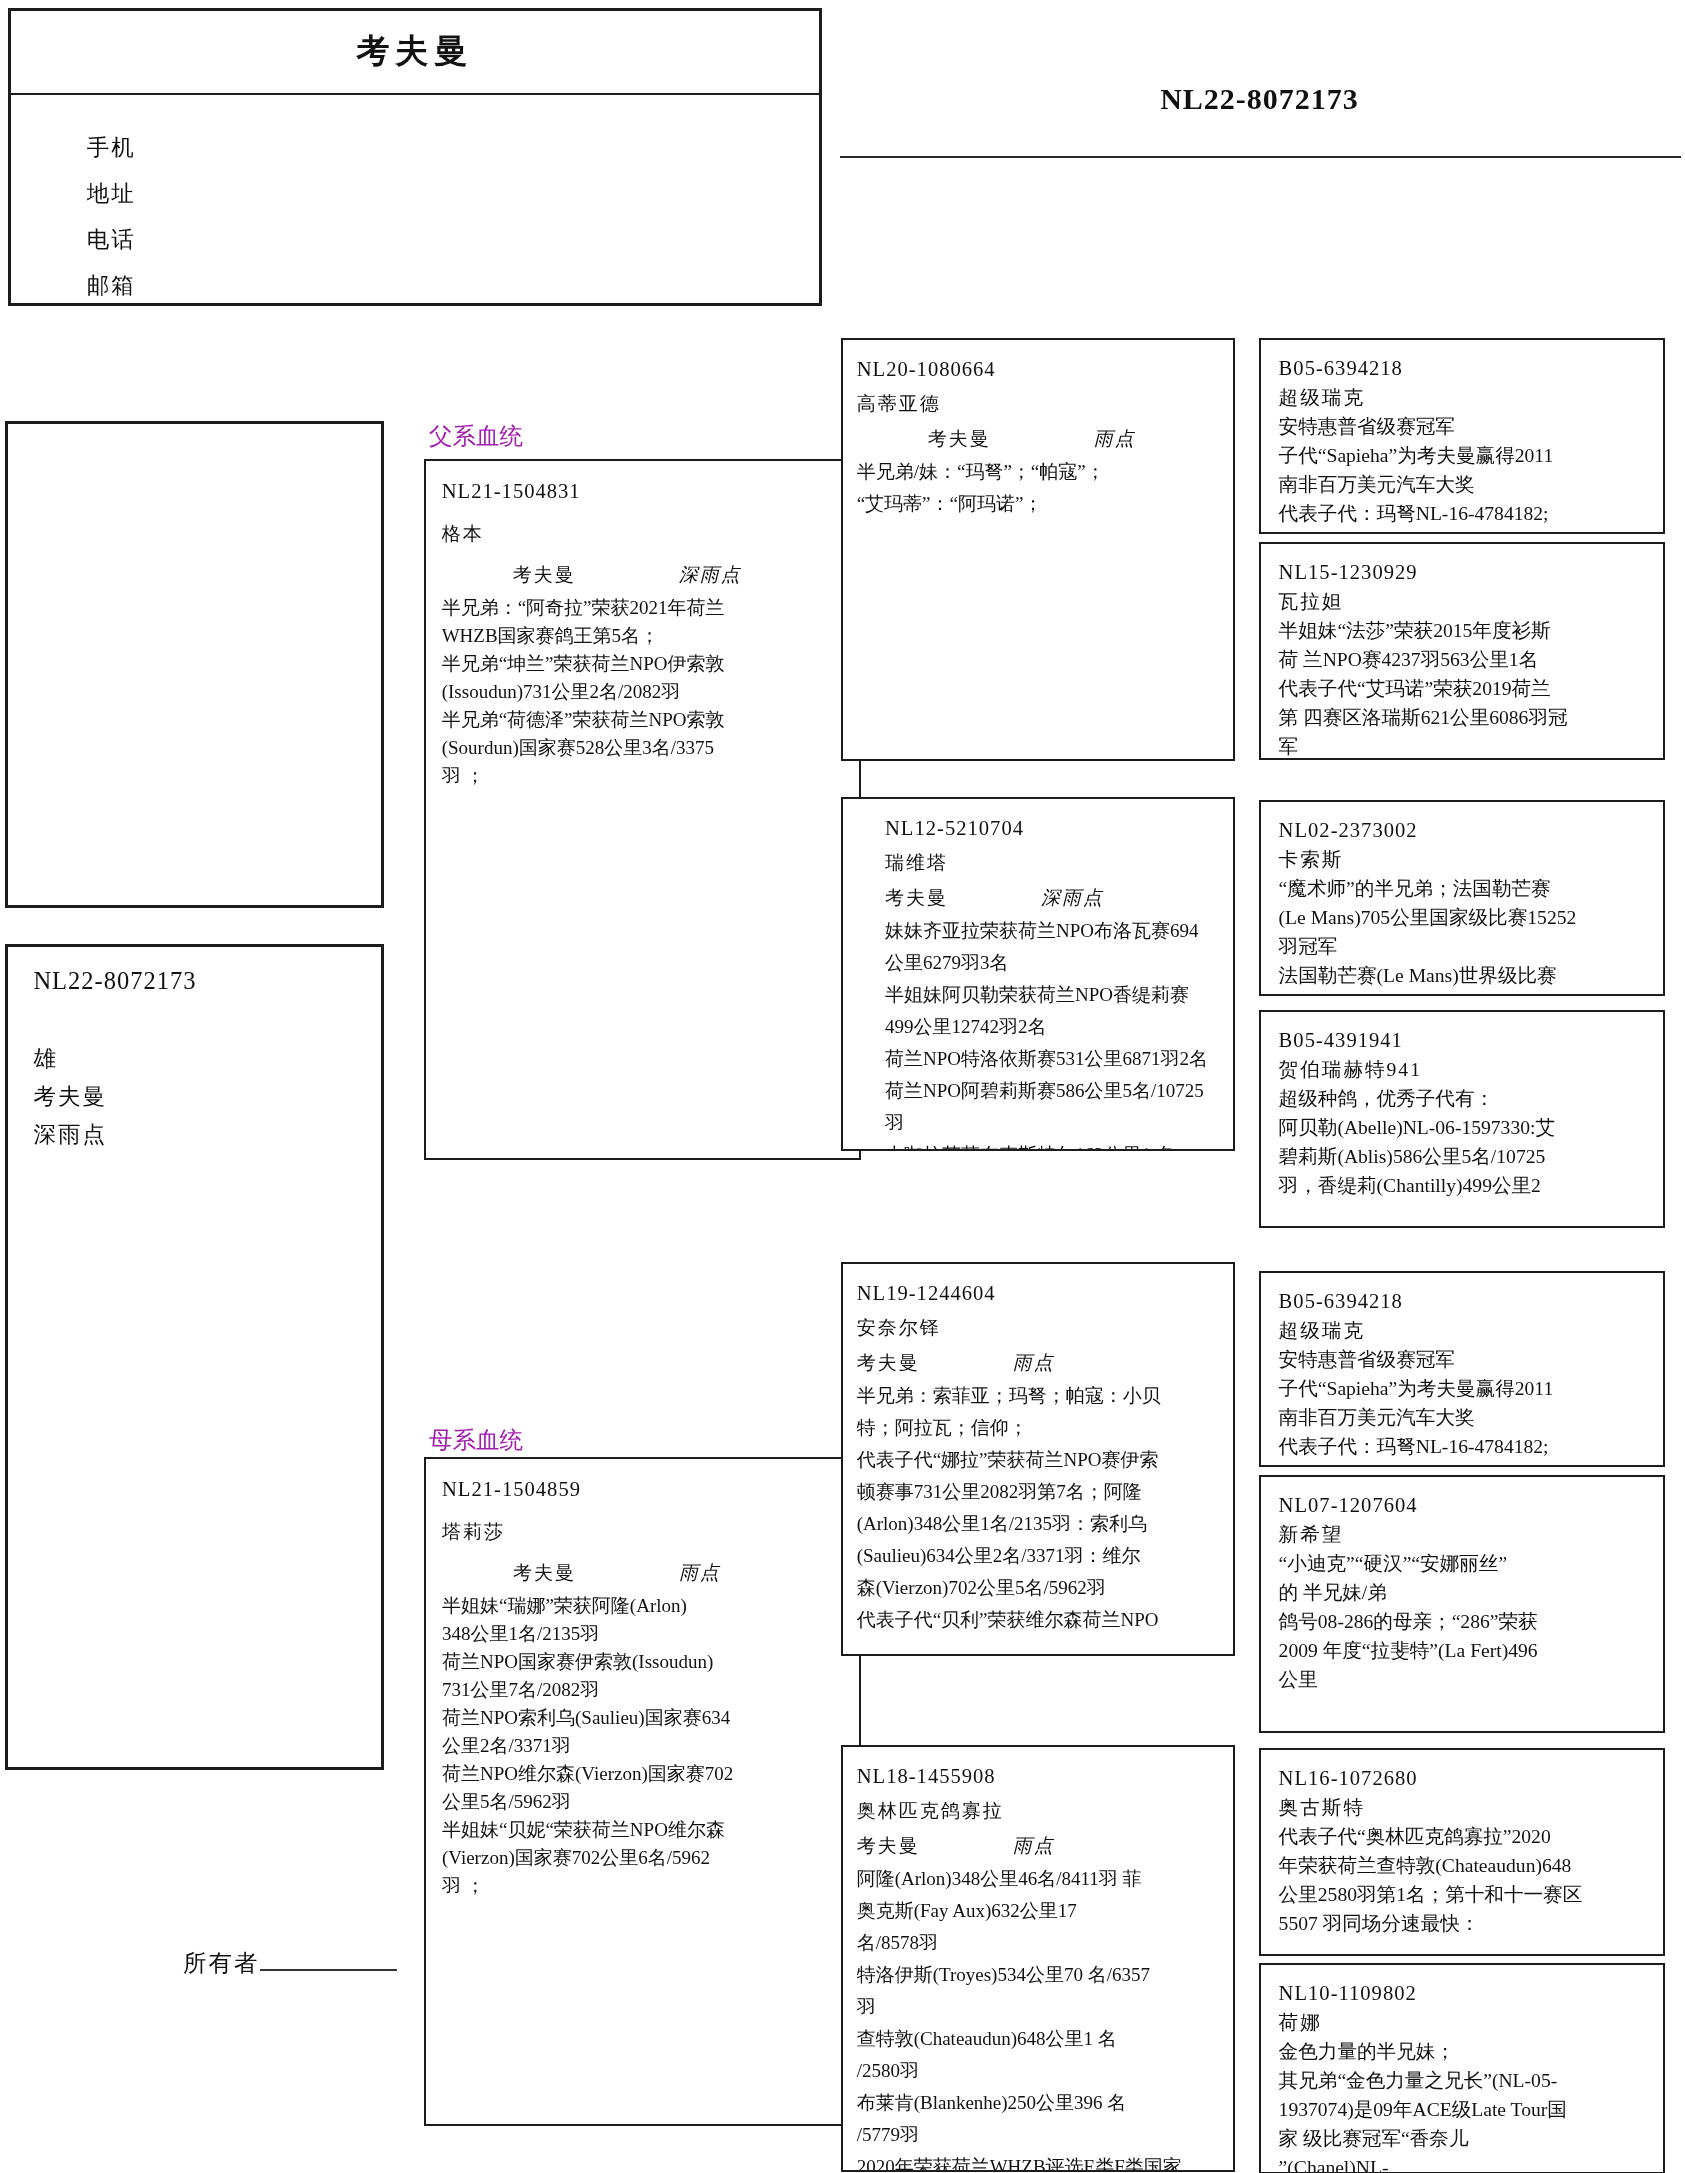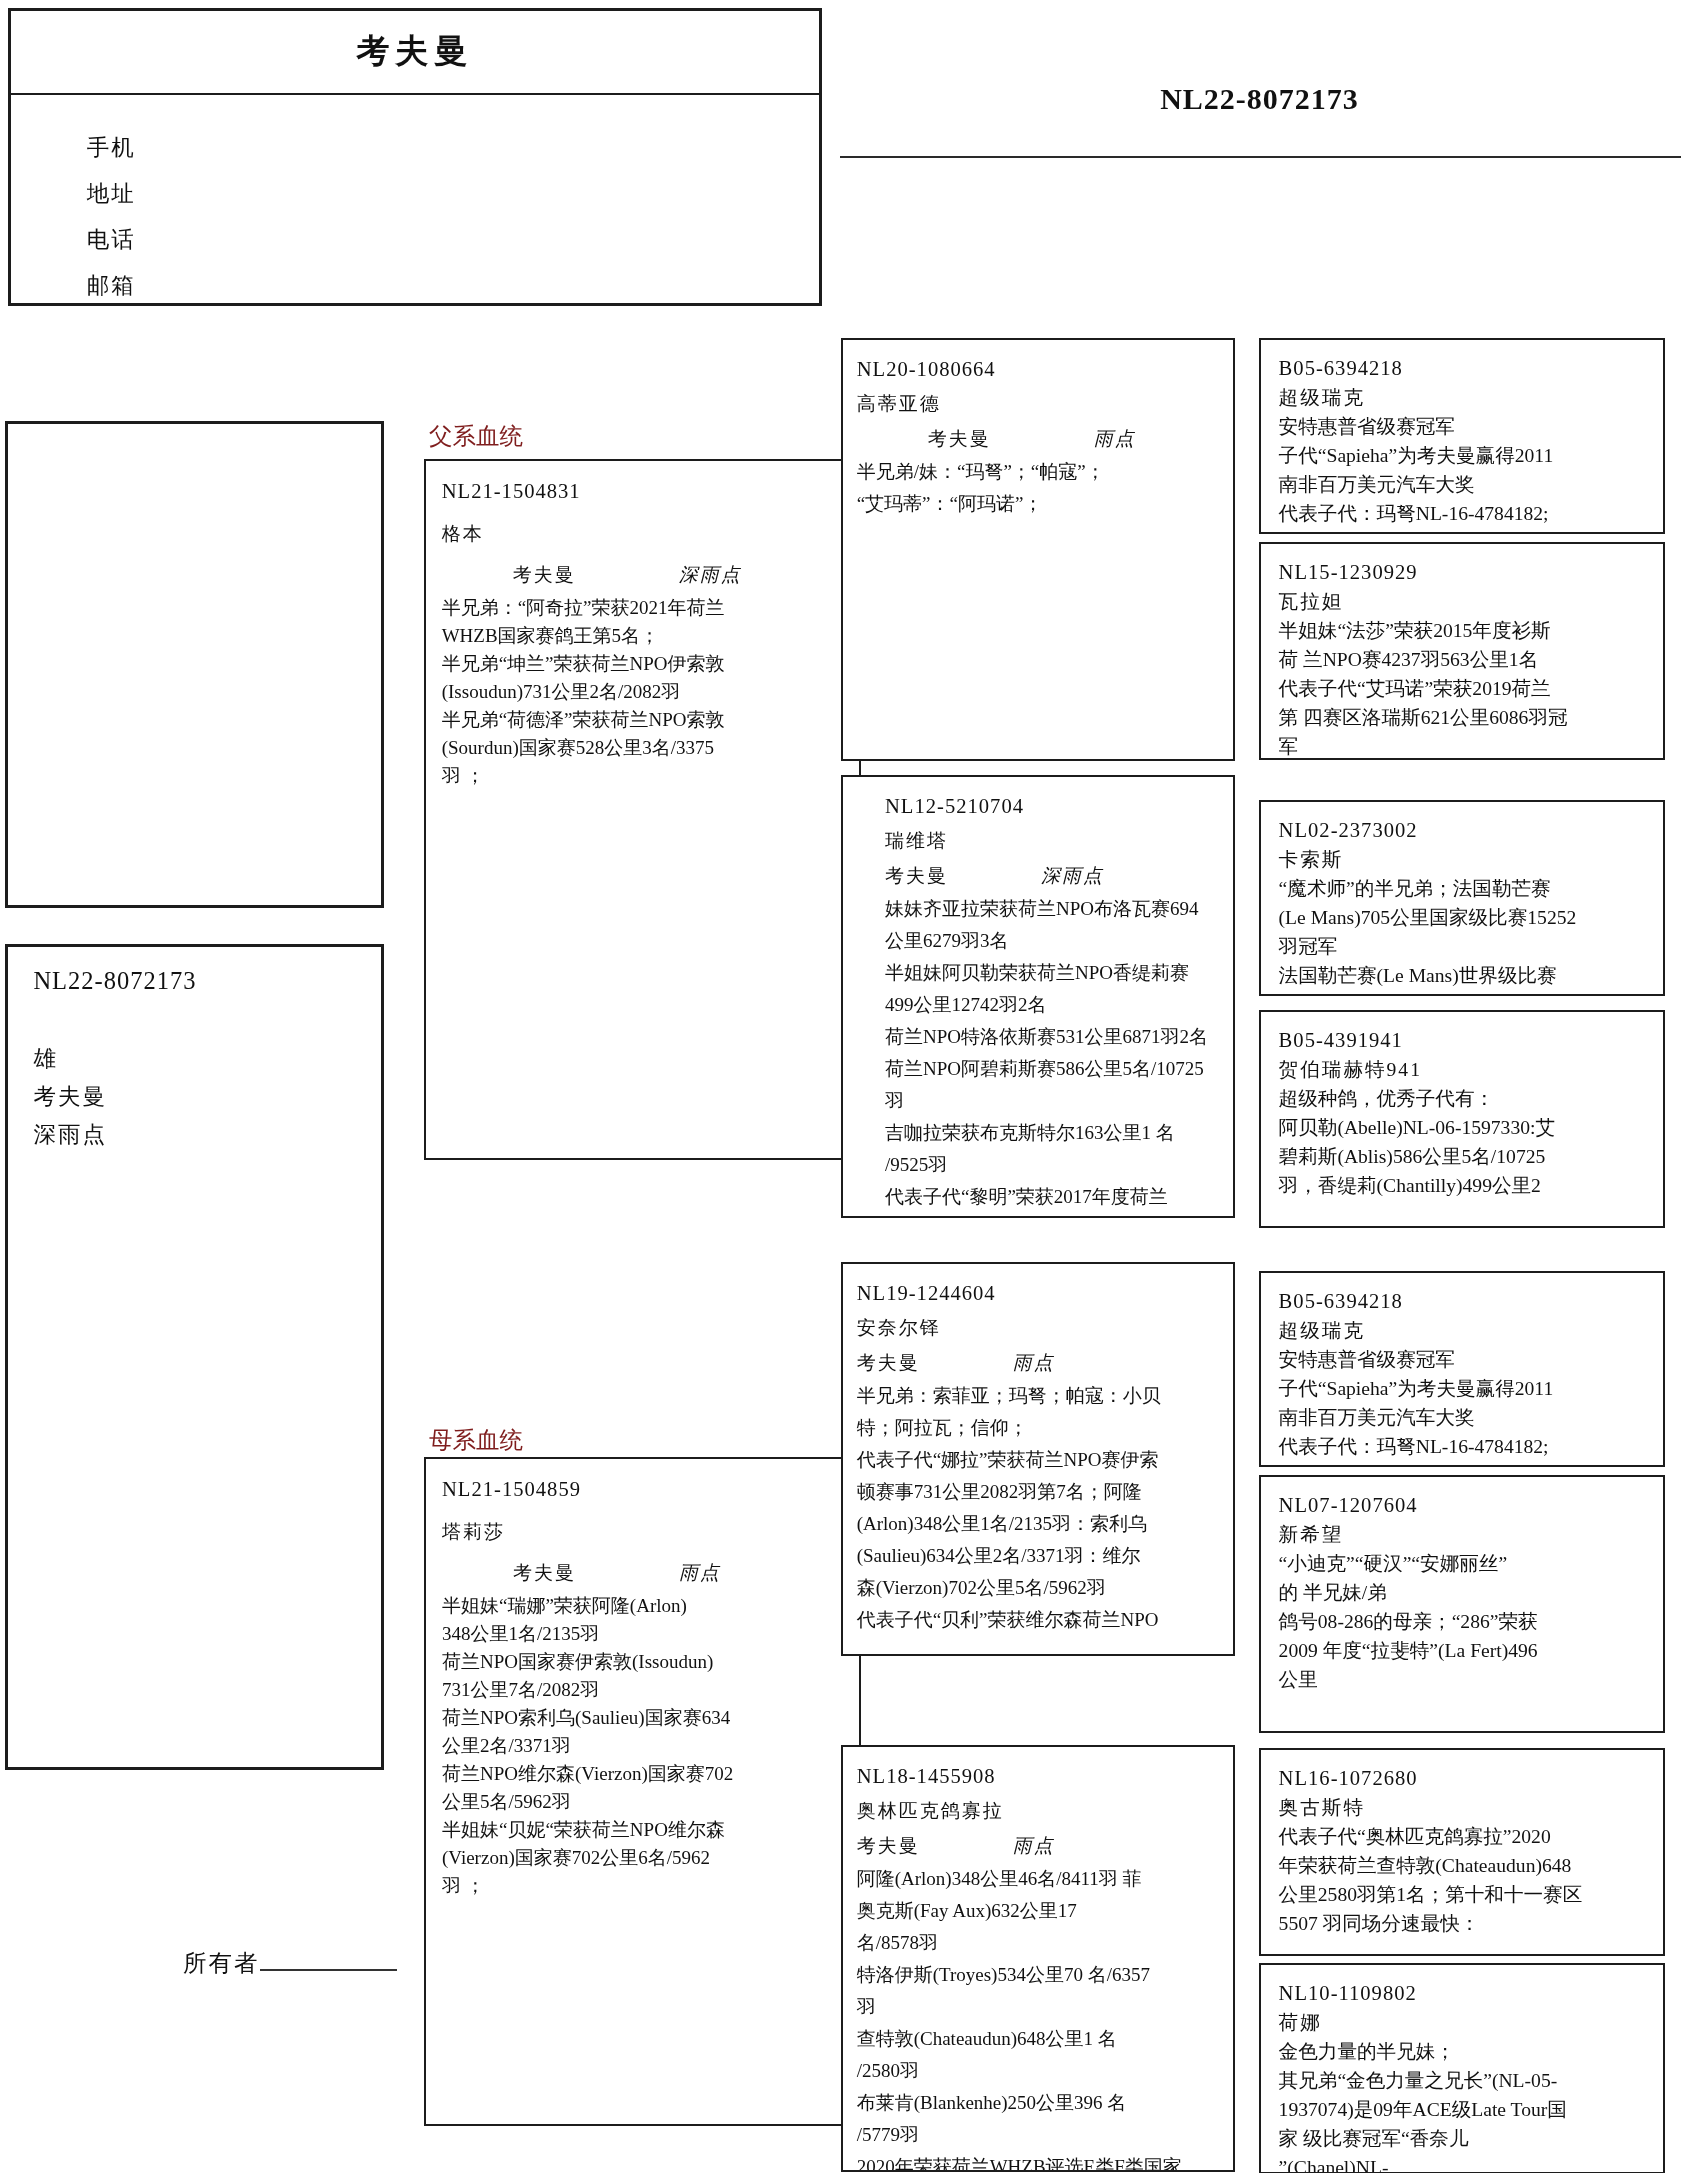--- a/index.html
+++ b/index.html
@@ -2,21 +2,21 @@
 <html><head>
 <meta charset="utf-8">
 <style>
   html,body{margin:0;padding:0;background:#fff;}
   .page{
     position:relative;width:1686px;height:2174px;background:#ffffff;
     font-family:"Liberation Serif","DejaVu Serif",serif;color:#111;overflow:hidden;
   }
   .box{position:absolute;border:2.9px solid #1c1c1c;background:#fff;box-sizing:border-box;overflow:hidden;}
   .thick{border-width:3.9px;}
-  .label{position:absolute;font-size:23.5px;color:#7f1d1d;}
+  .label{position:absolute;font-size:23.5px;color:#a21caf;}
   .desc{white-space:pre-line;}
 
   
   #contact-box{left:7.8px;top:7.8px;width:814px;height:298px;}
   #contact-title{height:82px;border-bottom:2.9px solid #1c1c1c;display:flex;align-items:center;justify-content:center;
     font-size:33px;font-weight:bold;letter-spacing:5.9px;}
   #contact-fields{padding:37px 0 0 76px;font-size:22.5px;}
   #contact-fields .fld{height:46px;letter-spacing:2px;}
 
   
@@ -42,21 +42,21 @@
   .pb2 .loftline{line-height:33px;margin-bottom:2.9px;letter-spacing:2px;}
   .pb2 .desc{line-height:28px;}
 
   
   .pb3{left:841px;width:394px;padding:11.8px 13.7px;font-size:19px;}
   .pb3 .ring{font-size:20.6px;line-height:34px;letter-spacing:1px;}
   .pb3 .name{line-height:35px;letter-spacing:2px;}
   .pb3 .loftline{line-height:35px;letter-spacing:2px;}
   .pb3 .desc{line-height:32px;}
   #g1-box{top:338px;height:423px;}
-  #g2-box{top:775px;height:443px;padding-left:42px;}
+  #g2-box{top:797px;height:354px;padding-left:42px;}
   #g3-box{top:1262px;height:394px;}
   #g4-box{top:1745px;height:427px;}
 
   
   .loft-indent .loftline{padding-left:71px;}
   .loftline .color{margin-left:93px;font-style:italic;}
   .loft-indent .loftline .color{margin-left:103px;}
 
   
   .pb4{left:1259px;width:406px;padding:13.7px 17.6px;font-size:19.6px;}

